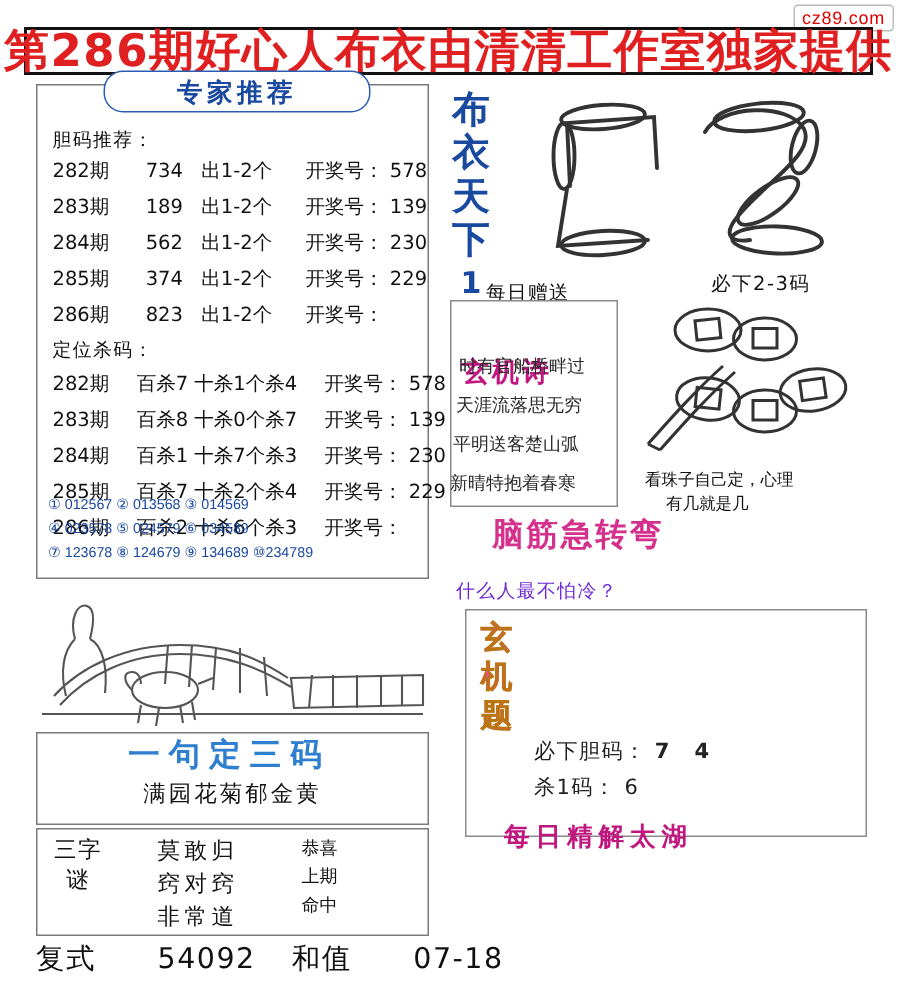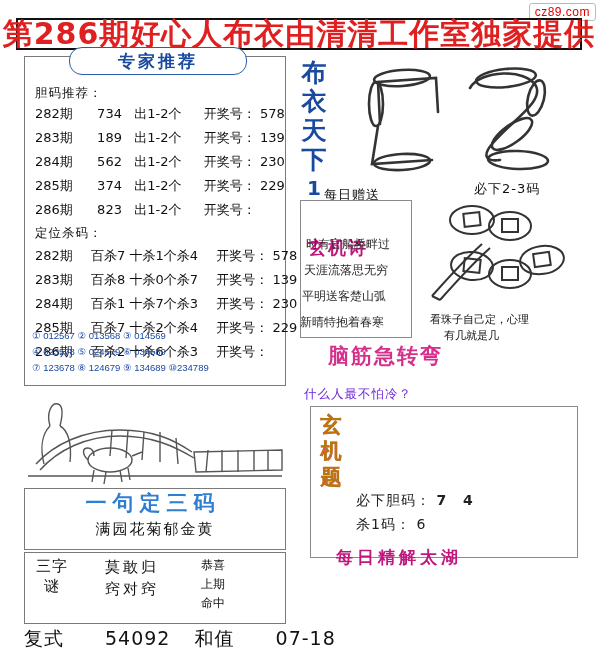--- a/index.html
+++ b/index.html
@@ -379,20 +379,21 @@
   <div class="sent-title">一句定三码</div>
   <div class="sent-sub">满园花菊郁金黄</div>
 
   <div class="riddle-box"></div>
   <div class="riddle-label">
     <span>三字谜</span>
   </div>
   <div class="riddle-mid">
     <div>莫敢归</div>
     <div>窍对窍</div>
+    <div>非常道</div>
   </div>
   <div class="riddle-right">
     <div>恭喜</div>
     <div>上期</div>
     <div>命中</div>
   </div>
 
   <div class="bottom">
     <span>复式</span><span class="v">54092</span>
     <span style="display:inline-block;width:10px"></span>

